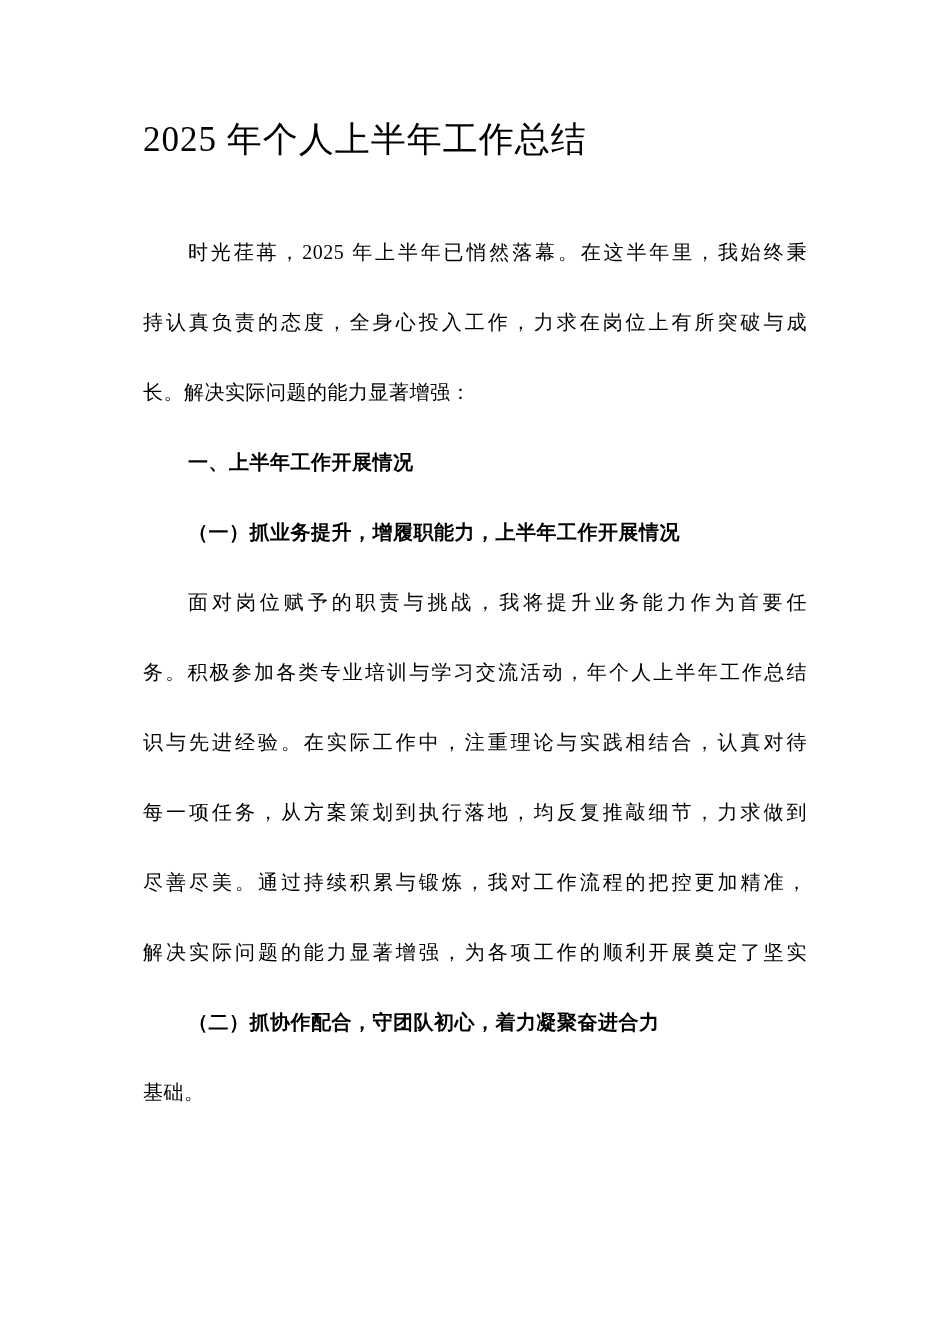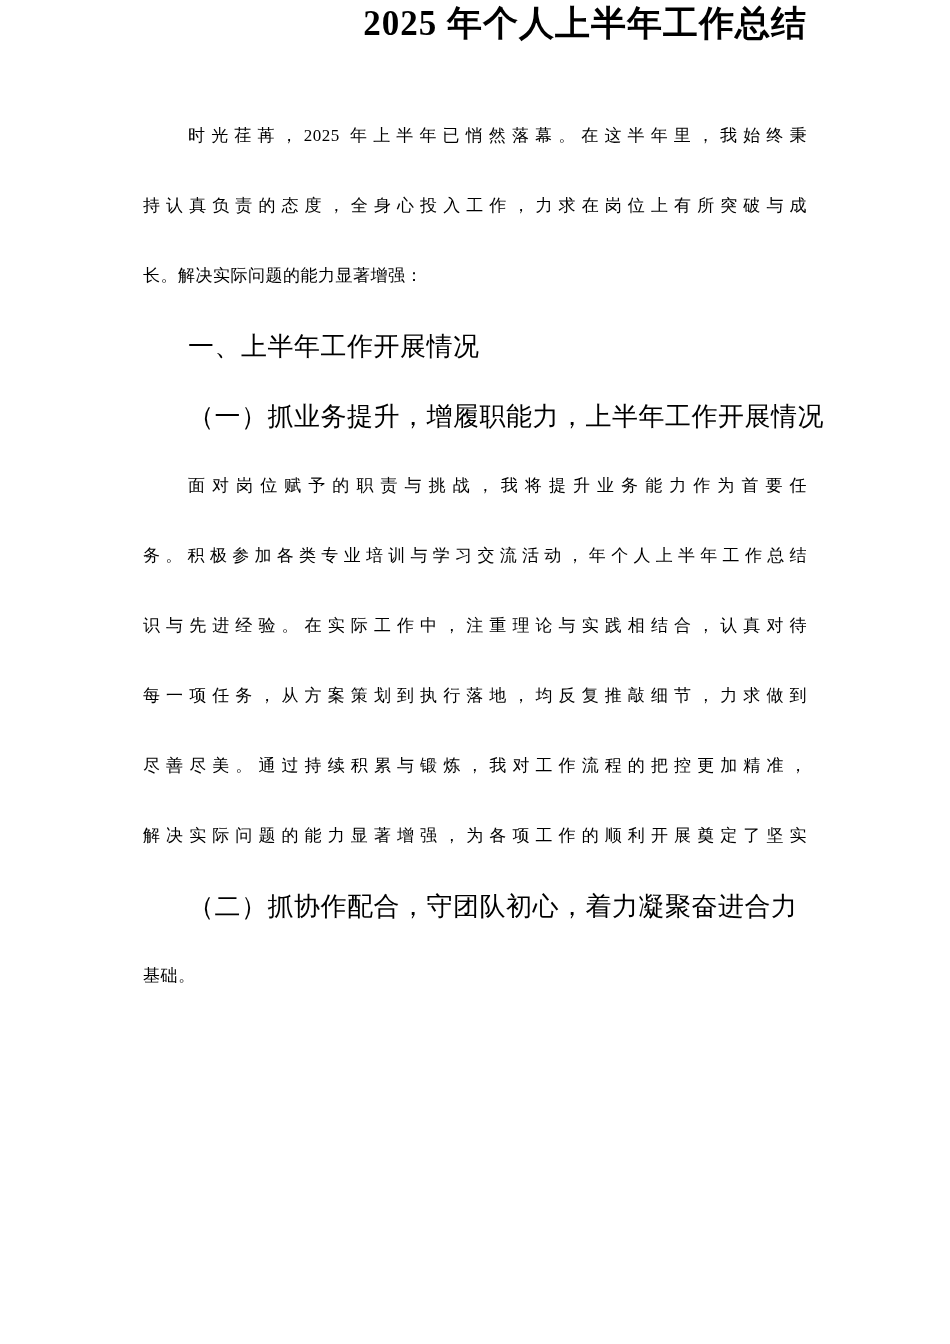--- a/index.html
+++ b/index.html
@@ -18,51 +18,52 @@
     color: #000000;
     font-family: "Liberation Serif", "DejaVu Serif", serif;
   }
   .doc {
     position: absolute;
     left: 143px;
     top: 0;
     width: 664px;
   }
   .doc-title {
+    margin-top: 116px;
     height: 48px;
     line-height: 48px;
     font-size: 35px;
-    font-weight: 700;
-    text-align: right;
+    font-weight: 400;
+    text-align: left;
     white-space: nowrap;
     letter-spacing: 1px;
   }
   .content {
     margin-top: 53px;
   }
   .ln {
     height: 70px;
     line-height: 70px;
-    font-size: 17px;
+    font-size: 20px;
     letter-spacing: 0.5px;
     text-align: justify;
     text-align-last: left;
     white-space: nowrap;
     overflow: visible;
   }
   .ln.justify {
     white-space: normal;
     text-align-last: justify;
   }
   .ln.indent {
     text-indent: 45px;
   }
   .ln.heading {
-    font-weight: 400;
-    font-size: 26px;
+    font-weight: 700;
+    font-size: 20px;
     letter-spacing: 0.5px;
     text-align-last: left;
     white-space: nowrap;
     font-family: "Liberation Sans", "DejaVu Sans", sans-serif;
   }
 </style>
 </head>
 <body>
 
 <div class="page">

